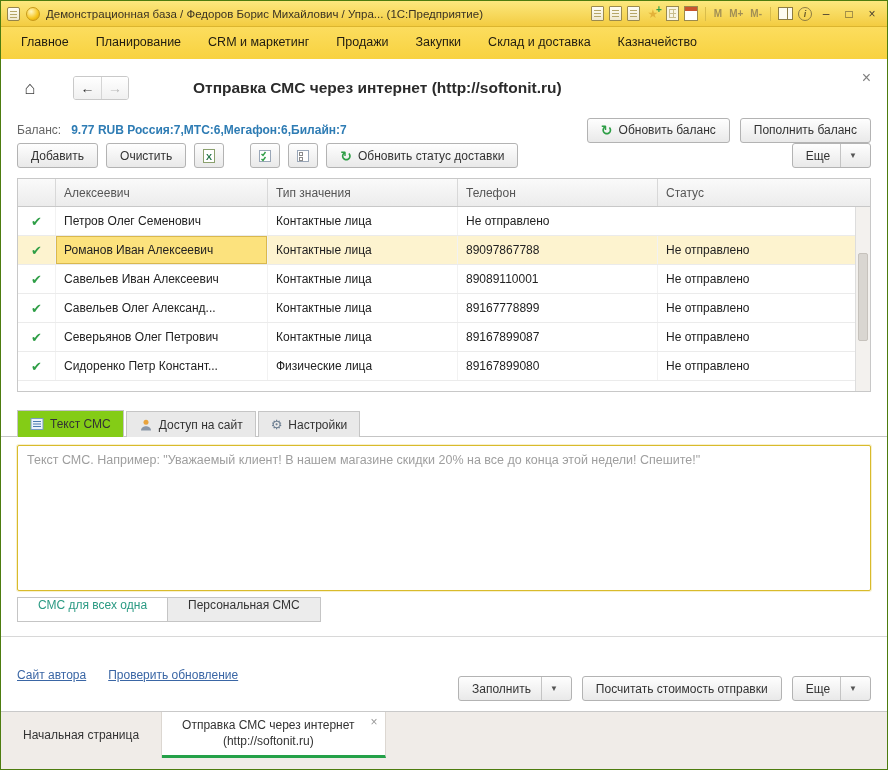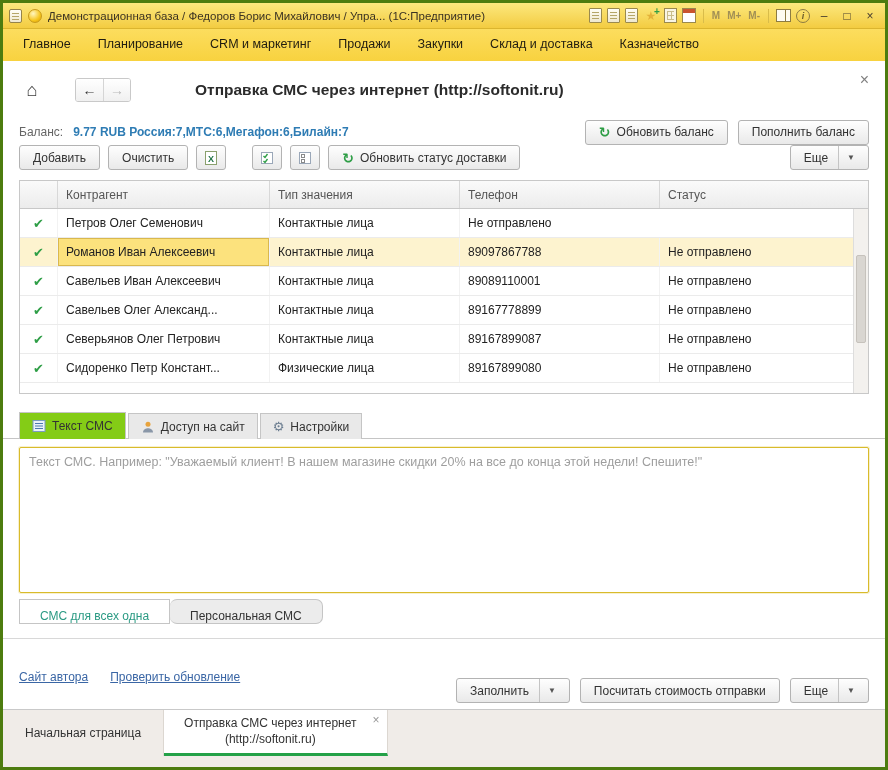--- a/index.html
+++ b/index.html
@@ -5,21 +5,21 @@
   * { box-sizing: border-box; margin: 0; padding: 0; }
   html, body { width: 888px; height: 770px; }
   body {
     font-family: "Liberation Sans", "DejaVu Sans", sans-serif;
     font-size: 12px; color: #333; background: #fff; overflow: hidden;
   }
   button { font-family: inherit; }
 
   .window {
     width: 888px; height: 770px; display: flex; flex-direction: column;
-    border: 3px solid #4d7c0f; background: #fff;
+    border: 1px solid #4d7c0f; background: #fff;
   }
 
   
   .titlebar {
     flex: 0 0 26px; display: flex; align-items: center; gap: 6px; padding: 0 6px;
     background: linear-gradient(var(--titlebar-top, #fce87e), var(--titlebar-bottom, #f3cc41));
     border-bottom: 1px solid #dbb52f;
   }
   .db-ico { width: 13px; height: 14px; border: 1px solid #94834a; border-radius: 2px;
     background: linear-gradient(#fffef7, #efe8cf); position: relative; flex: 0 0 auto; }
@@ -128,23 +128,23 @@
   .tab .gear-glyph { color: #6b7d90; font-size: 13px; line-height: 1; }
 
   
   .sms { display: block; width: 100%; height: 146px; margin-top: 8px; resize: none;
     border: 1px solid var(--textarea-border, #d9bb2b); border-radius: 2px; padding: 7px 9px;
     font-family: inherit; font-size: 12.5px; color: #333; outline: none;
     box-shadow: 0 0 0 1px rgba(222, 196, 60, 0.25); }
   .sms::placeholder { color: #9e9e9e; }
 
   .subtabs { display: flex; margin-top: 6px; }
-  .subtab { height: 25px; display: flex; align-items: flex-end; padding: 0 20px;
+  .subtab { height: 25px; display: flex; align-items: flex-start; padding: 0 20px;
     border: 1px solid #c5c5c5; background: #ececec; color: #333; cursor: pointer; }
-  .subtab + .subtab { border-left: none; border-radius: 7px; }
+  .subtab + .subtab { border-left: none; }
   .subtab.active { background: #fff; color: var(--subtab-active-text, #2a9a83); }
 
   .h-sep { height: 1px; background: #d8d8d8; margin: 14px -16px 0 -16px; }
 
   .footer-row { display: flex; align-items: center; margin-top: 12px; }
   .link { color: var(--link-blue, #3a66a5); text-decoration: underline; margin-right: 22px; cursor: pointer; }
   .footer-btns { margin-left: auto; display: flex; gap: 10px; margin-top: 27px; }
 
   
   .bottom-strip { flex: 0 0 58px; background: #f0ece8; border-top: 1px solid #c9c9c9;
@@ -259,21 +259,21 @@
       </button>
       <button class="btn action-more">
         <span>Еще</span>
         <span class="drop-arrow">▼</span>
       </button>
     </div>
 
     <div class="grid">
       <div class="grid-head">
         <span class="gh-cell c-check"></span>
-        <span class="gh-cell c-contact">Контрагент</span>
+        <span class="gh-cell c-contact">Алексеевич</span>
         <span class="gh-cell c-type">Тип значения</span>
         <span class="gh-cell c-phone">Телефон</span>
         <span class="gh-cell c-status">Статус</span>
       </div>
       <div class="grid-body">
         <div class="trow">
           <div class="cell c-check">
               <span class="check">✔</span>
             </div>
           <div class="cell c-contact">Петров Олег Семенович</div>

